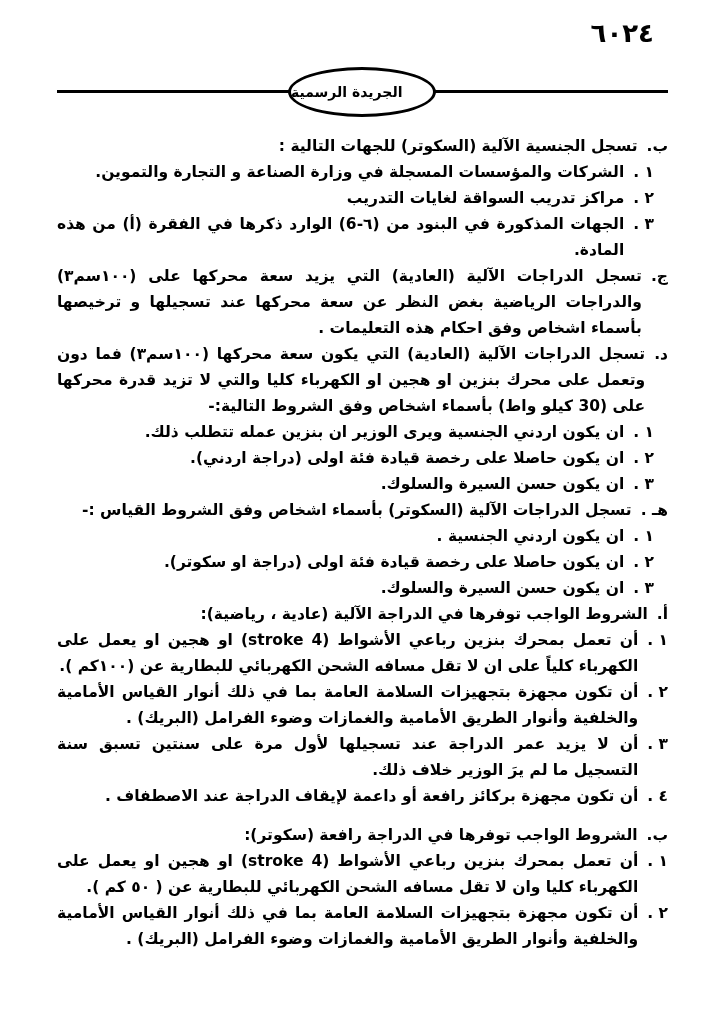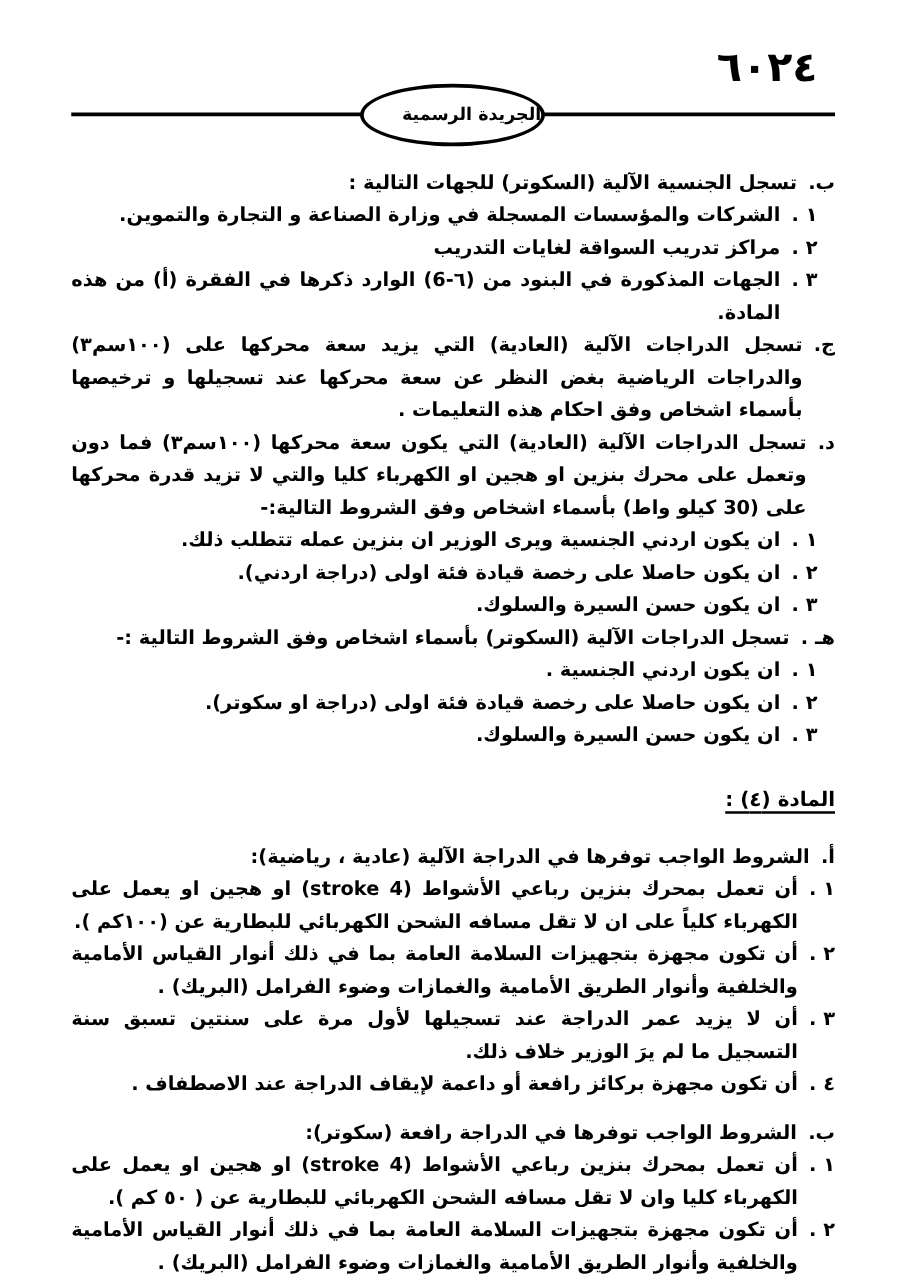--- a/index.html
+++ b/index.html
@@ -11,24 +11,24 @@
     width: 724px;
     height: 1024px;
     position: relative;
     overflow: hidden;
     font-family: "DejaVu Sans", sans-serif;
     color: #000;
   }
   
   .page-number {
     position: absolute;
-    top: 34px;
+    top: 18px;
     right: 70px;
     direction: rtl;
-    font-size: 33px;
+    font-size: 26px;
     font-weight: bold;
     letter-spacing: 11px;
   }
   .header-rule {
     position: absolute;
     top: 90px;
     left: 57px;
     width: 611px;
     height: 3px;
     background: #000;
@@ -37,21 +37,21 @@
     position: absolute;
     left: 231px;
     top: -23px;
     width: 142px;
     height: 44px;
     border: 3px solid #000;
     border-radius: 50%;
     background: #ffffff;
     display: flex;
     align-items: center;
-    justify-content: flex-end;
+    justify-content: flex-start;
   }
   .gazette-oval span {
     font-size: 14px;
     font-weight: bold;
     direction: rtl;
   }
   
   .content {
     position: absolute;
     top: 133px;
@@ -139,39 +139,36 @@
     <span class="marker">٢ .</span>
     <span class="ptext">ان يكون حاصلا على رخصة قيادة فئة اولى (دراجة اردني).</span>
   </div>
   <div class="para item">
     <span class="marker">٣ .</span>
     <span class="ptext">ان يكون حسن السيرة والسلوك.</span>
   </div>
 
   <div class="para">
     <span class="marker">هـ .</span>
-    <span class="ptext">تسجل الدراجات الآلية (السكوتر) بأسماء اشخاص وفق الشروط التالية :-</span>
+    <span class="ptext">تسجل الدراجات الآلية (السكوتر) بأسماء اشخاص وفق الشروط القياس :-</span>
   </div>
 
   <div class="para item">
     <span class="marker">١ .</span>
     <span class="ptext">ان يكون اردني الجنسية .</span>
   </div>
   <div class="para item">
     <span class="marker">٢ .</span>
     <span class="ptext">ان يكون حاصلا على رخصة قيادة فئة اولى (دراجة او سكوتر).</span>
   </div>
   <div class="para item">
     <span class="marker">٣ .</span>
     <span class="ptext">ان يكون حسن السيرة والسلوك.</span>
   </div>
 
-  <div class="heading-wrap">
-    <div class="article-heading">المادة (٤) :</div>
-  </div>
 
   <div class="para">
     <span class="marker">أ.</span>
     <span class="ptext">الشروط الواجب توفرها في الدراجة الآلية (عادية ، رياضية):</span>
   </div>
 
   <div class="para m4item">
     <span class="marker">١ .</span>
     <span class="ptext">أن تعمل بمحرك بنزين رباعي الأشواط (4 stroke) او هجين او يعمل على الكهرباء كلياً على ان لا تقل مسافه الشحن الكهربائي للبطارية عن (١٠٠كم ).</span>
   </div>

